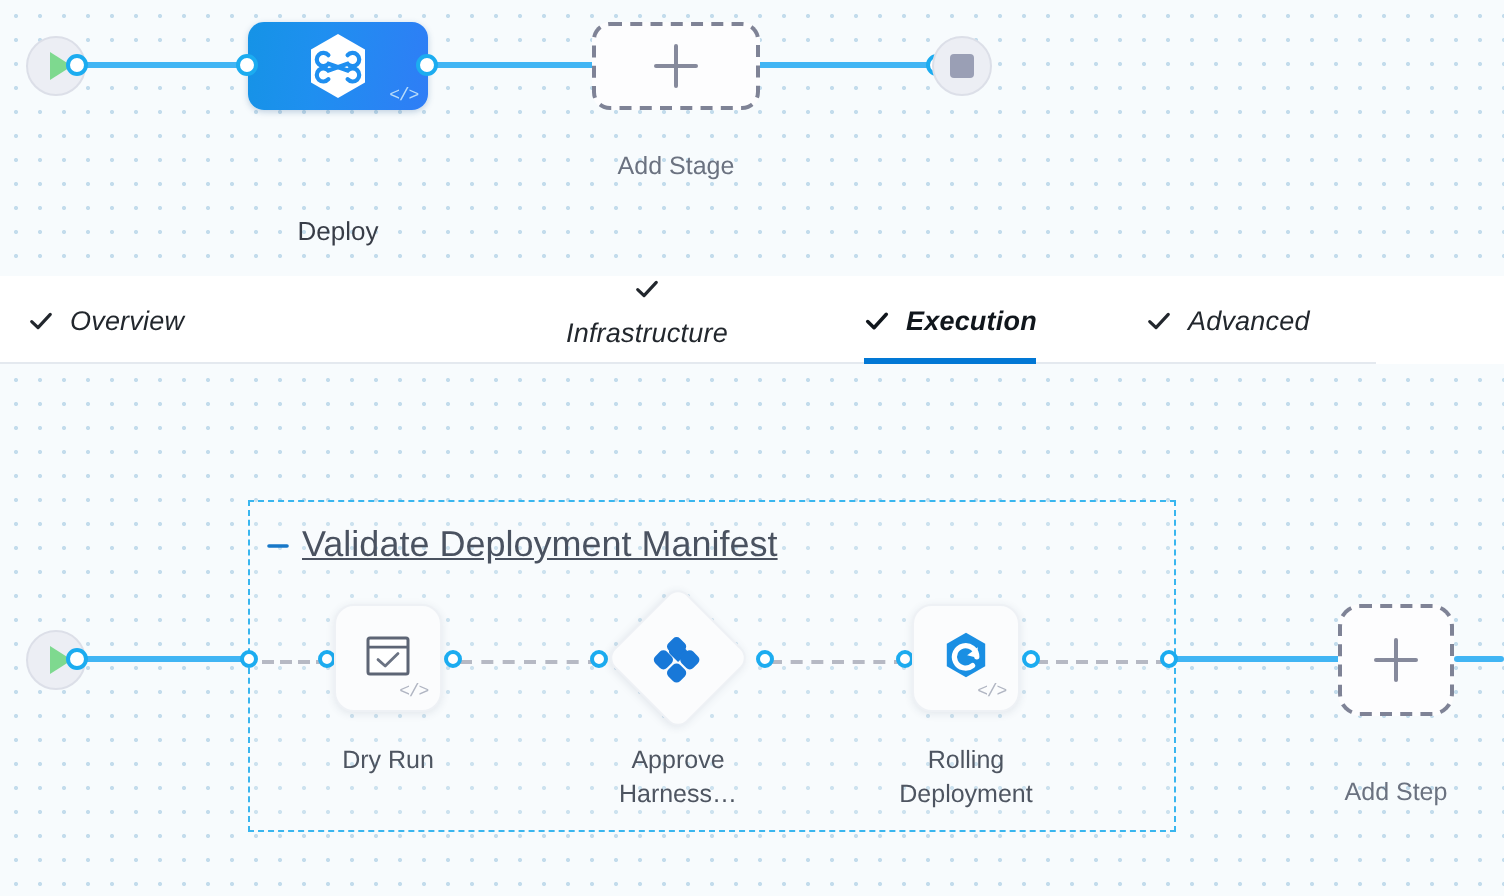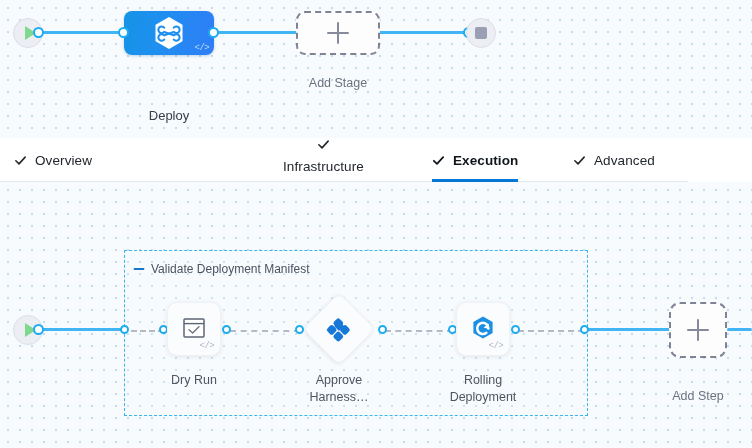--- a/index.html
+++ b/index.html
@@ -29,20 +29,21 @@
   #exec-canvas  { top: 182px; height: 266px; }
 
   
   #tabbar {
     position: absolute;
     top: 138px; left: 0;
     width: 688px; height: 44px;
     background: #ffffff;
     border-bottom: 1px solid #e4e9ef;
     box-sizing: border-box;
+    font-style: italic;
   }
   .tab {
     position: absolute;
     top: 0; height: 44px;
     display: flex; align-items: center;
     gap: 8px;
     cursor: pointer;
     white-space: nowrap;
   }
   .tab .check {
@@ -192,23 +193,24 @@
     position: absolute;
     display: flex; align-items: center;
     gap: 6px;
     cursor: pointer;
   }
   .collapse-ico {
     width: 12px; height: 12px;
     display: block;
   }
   #stepgroup-title {
-    font-size: 12px;
+    font-size: 18px;
     color: #4a5260;
     white-space: nowrap;
+    text-decoration: underline;
   }
 
   
   .step-node {
     position: absolute;
     width: 54px; height: 54px;
     border-radius: 10px;
     background: #fbfcfd;
     border: 1px solid #eef1f5;
     box-shadow: 0 1px 4px rgba(40,60,90,.10);

